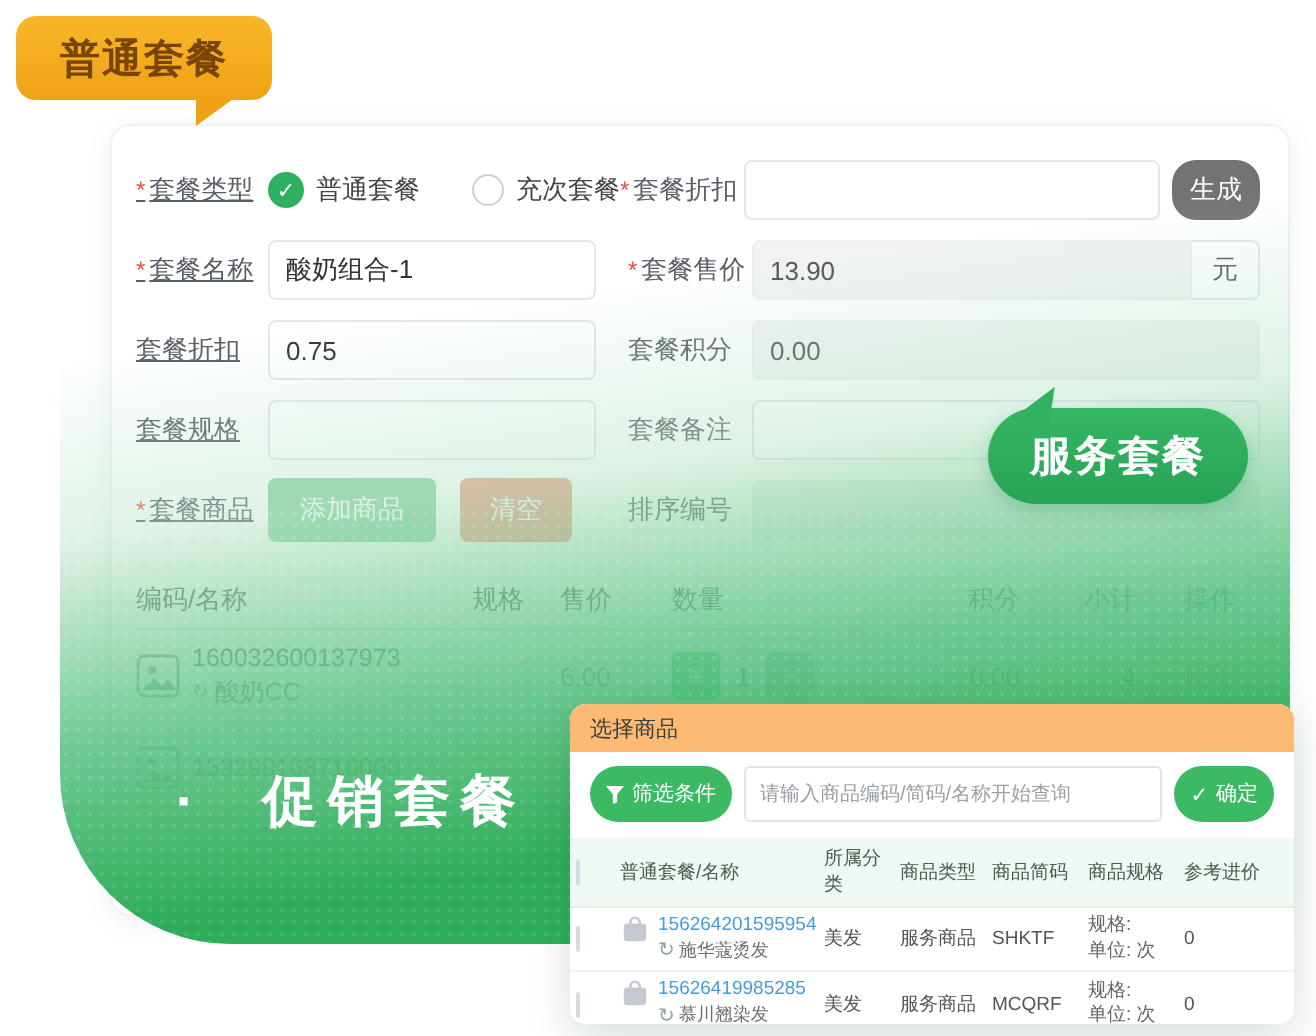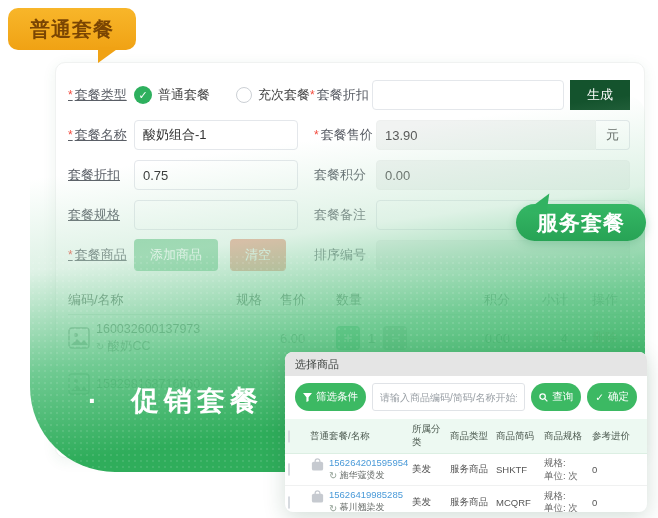--- a/index.html
+++ b/index.html
@@ -27,22 +27,22 @@
   }
   .inp.grey { background:#f1f3f2; border-color:#eef0ef; color:#555; }
   .with-suffix { display:flex; width:100%; }
   .with-suffix .inp { border-radius:4px 0 0 4px; }
   .suffix {
     flex:none; width:34px; height:30px; background:#fff; border:1px solid #e4e7eb;
     border-left:none; border-radius:0 4px 4px 0; display:flex; align-items:center;
     justify-content:center; font-size:13px; color:#555;
   }
   .gen-btn {
-    flex:none; width:60px; height:30px; margin-left:6px; background:#14532d; color:#fff;
-    border:none; border-radius:0; font-size:13px; cursor:pointer;
+    flex:none; width:44px; height:30px; margin-left:6px; background:#737373; color:#fff;
+    border:none; border-radius:12px; font-size:13px; cursor:pointer;
   }
   
   .radio-group { display:flex; align-items:center; gap:26px; }
   .radio-opt { display:flex; align-items:center; gap:6px; font-size:13px; color:#444; cursor:pointer; }
   .radio-on {
     width:18px; height:18px; border-radius:50%; background:#2eb05e; color:#fff;
     display:flex; align-items:center; justify-content:center; font-size:11px;
   }
   .radio-on::after { content:"✓"; }
   .radio-off { width:16px; height:16px; border-radius:50%; border:1px solid #ccd0d5; background:#fff; }
@@ -90,38 +90,38 @@
     position:absolute; left:8px; top:8px; width:128px; height:42px; z-index:9;
     background:linear-gradient(180deg,#f8b62a,#f0a214); border-radius:10px;
     display:flex; align-items:center; justify-content:center;
     color:#7a4503; font-size:20px; font-weight:bold; letter-spacing:1px;
   }
   .bubble-yellow::after {
     content:""; position:absolute; right:16px; bottom:-13px; width:0; height:0;
     border-top:16px solid #f0a214; border-right:22px solid transparent;
   }
   .bubble-green {
-    position:absolute; left:516px; top:204px; width:130px; height:37px; z-index:7;
+    position:absolute; left:494px; top:204px; width:130px; height:48px; z-index:7;
     background:linear-gradient(180deg,#35b765,#27a355); border-radius:24px;
     display:flex; align-items:center; justify-content:center;
     color:#fff; font-size:21px; font-weight:bold; letter-spacing:1px;
     box-shadow:0 3px 8px rgba(30,140,80,.25);
   }
   .bubble-green::before {
     content:""; position:absolute; left:12px; top:-12px; width:0; height:0;
     border-bottom:20px solid #31b261; border-left:20px solid transparent; transform:rotate(8deg);
   }
 
   
   .modal {
     position:absolute; left:285px; top:352px; width:362px; height:160px; z-index:8;
     background:#fff; border-radius:8px; box-shadow:0 6px 22px rgba(20,80,45,.18); overflow:hidden;
   }
   .modal-head {
-    height:24px; background:#e5e5e5; display:flex; align-items:center; padding:0 10px;
+    height:24px; background:#fdba74; display:flex; align-items:center; padding:0 10px;
     font-size:11px; color:#3a3f3c;
   }
   .modal-toolbar { display:flex; align-items:center; gap:6px; padding:7px 10px 6px 10px; }
   .m-btn {
     height:28px; background:#3cb963; color:#fff; border:none; border-radius:14px;
     font-size:10.5px; display:flex; align-items:center; justify-content:center; gap:4px;
     padding:0 8px; cursor:pointer; flex:none;
   }
   .m-input {
     flex:1; height:28px; border:1px solid #e0e3e7; border-radius:3px; padding:0 7px;
@@ -293,29 +293,20 @@
   <div class="modal-toolbar">
     <button class="m-btn">
       <span class="icon-svg">
         <svg width="9" height="9" viewBox="0 0 10 10">
             <path d="M0 0h10L6.2 4.6V9L3.8 10V4.6z" fill="#fff"></path>
           </svg>
       </span>
       <span>筛选条件</span>
     </button>
     <input class="m-input" placeholder="请输入商品编码/简码/名称开始查询" style="">
-    <button class="m-btn">
-      <span class="icon-svg">
-        <svg width="9" height="9" viewBox="0 0 10 10">
-            <circle cx="4" cy="4" r="3" fill="none" stroke="#fff" stroke-width="1.4"></circle>
-            <path d="M6.3 6.3 L9.3 9.3" stroke="#fff" stroke-width="1.4"></path>
-          </svg>
-      </span>
-      <span>查询</span>
-    </button>
     <button class="m-btn">
       <span class="icon-svg">✓</span>
       <span>确定</span>
     </button>
   </div>
 
   <table class="mtable">
     <colgroup>
         <col style="width:22px">
         <col style="width:102px">

